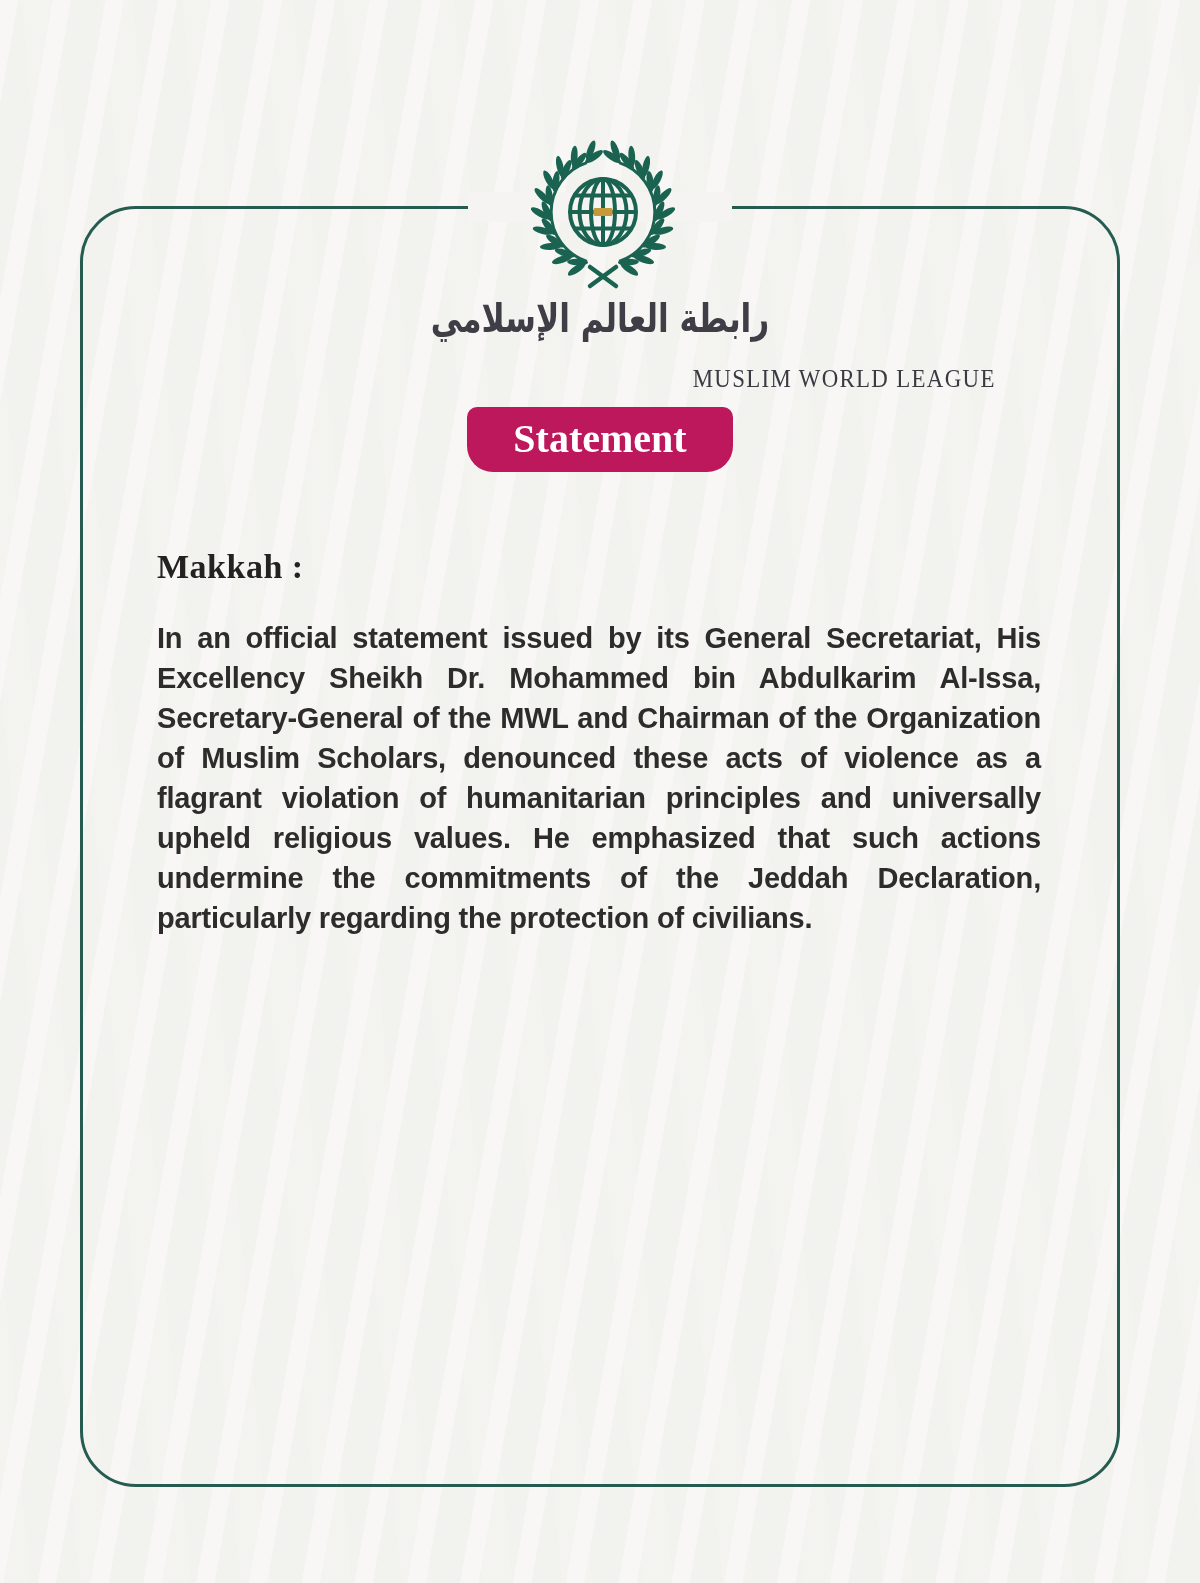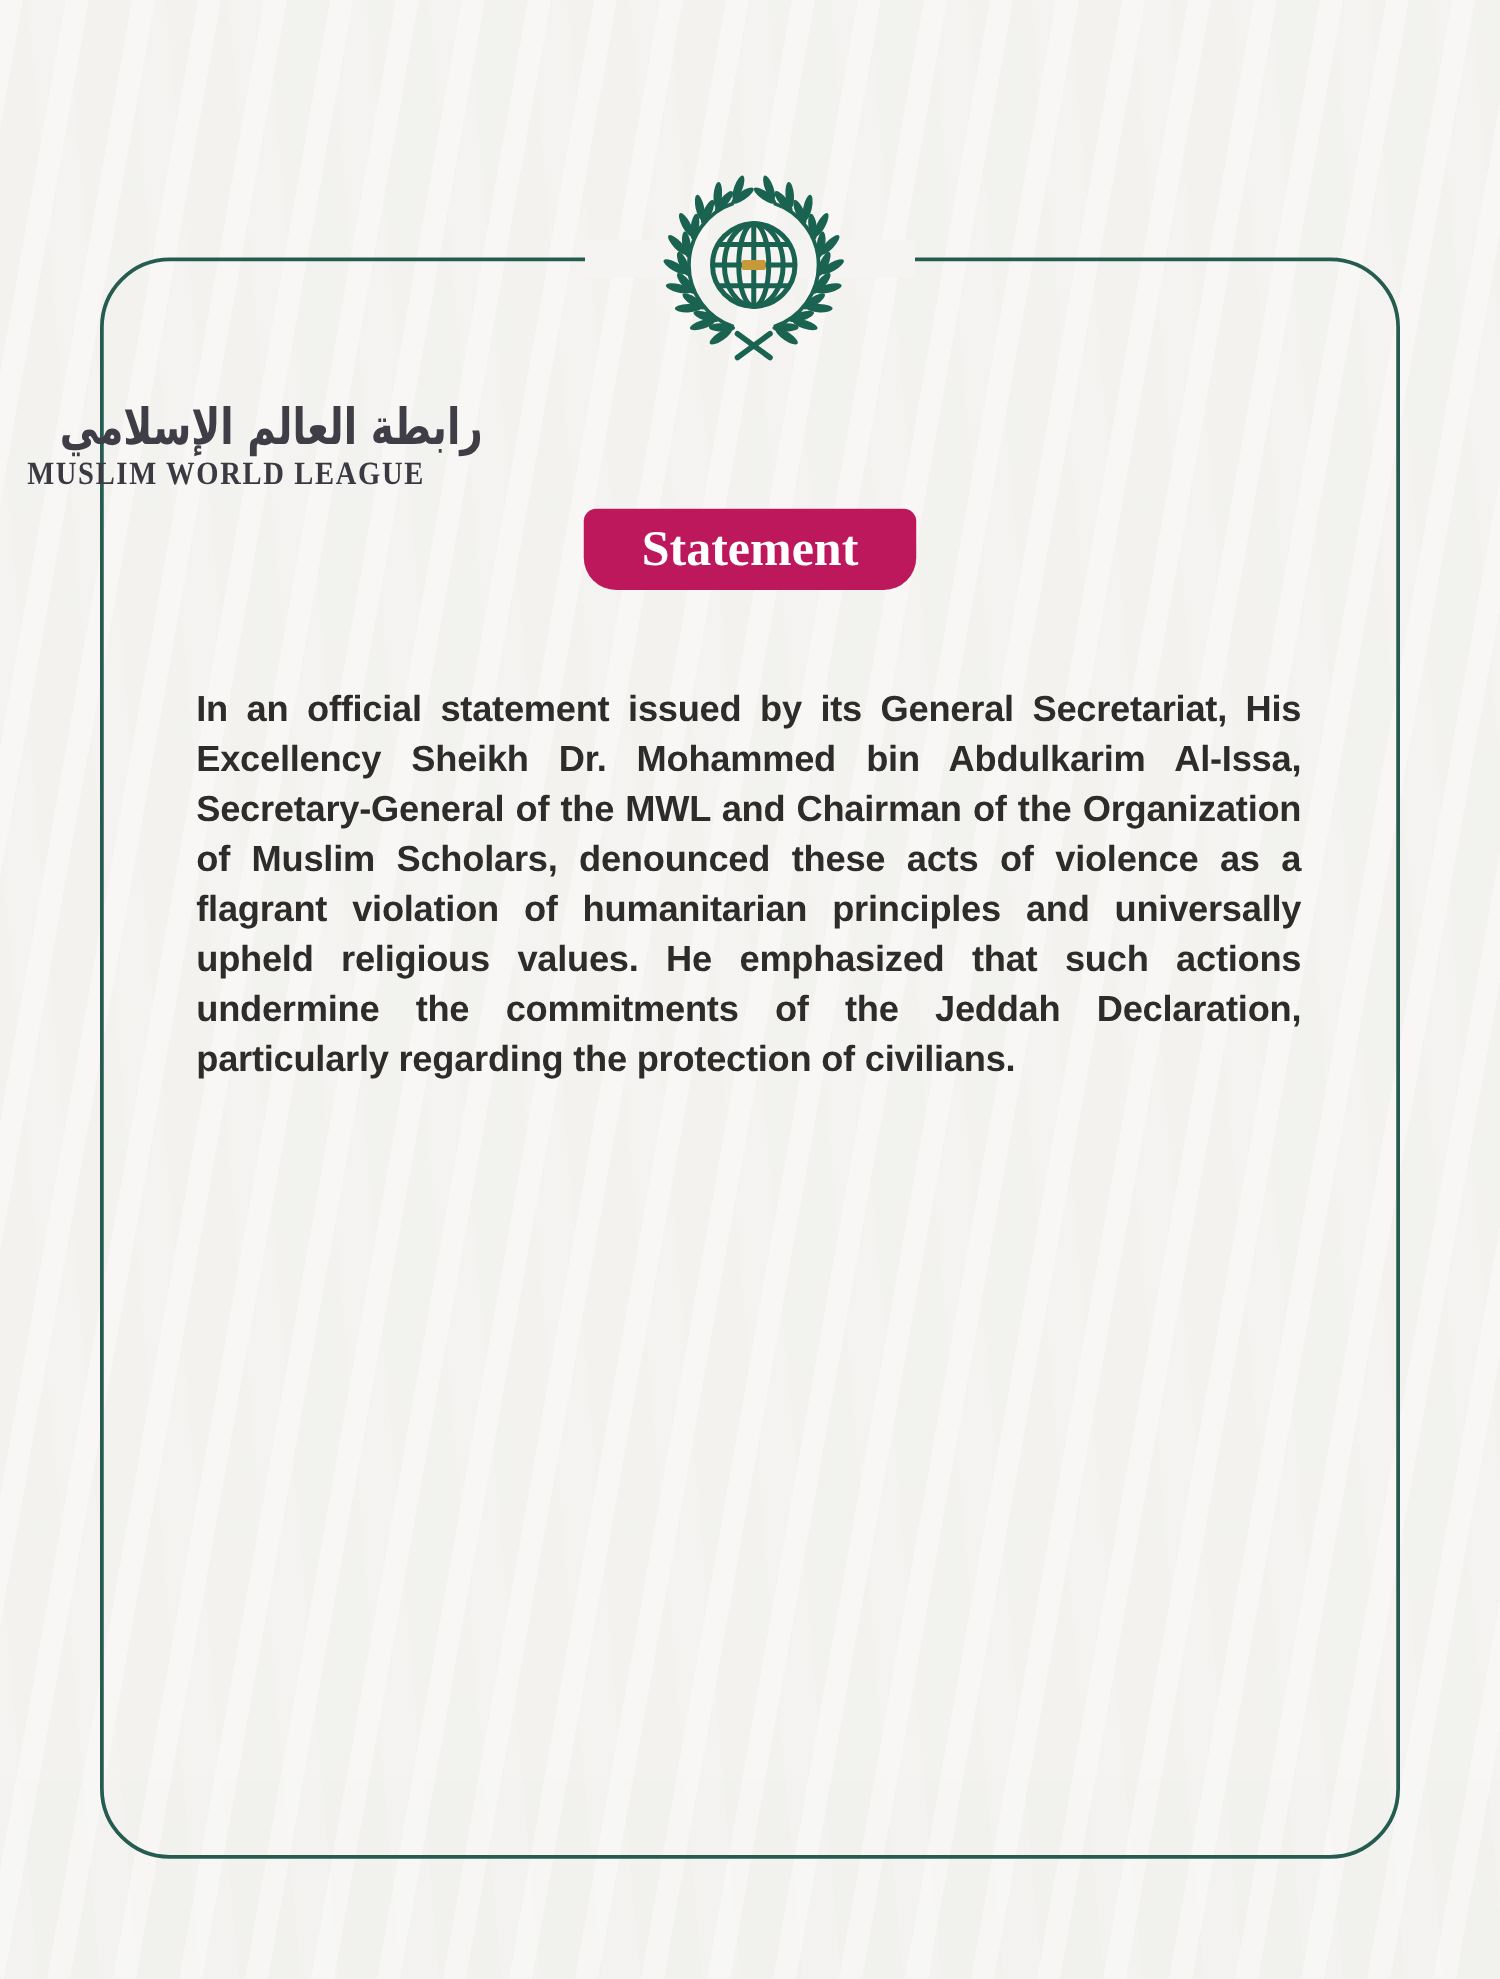--- a/index.html
+++ b/index.html
@@ -34,35 +34,35 @@
     background:#f5f4f2;
   }
   .emblem{
     position:absolute;
     left:528px;top:140px;
     width:150px;height:156px;
   }
   .arabic{
     position:absolute;
     left:0;top:290px;width:1200px;
+    text-align:center;
     color:#3f3e46;
     font-family:"DejaVu Sans", sans-serif;
     font-weight:700;
     font-size:40px;
     line-height:1.4;
-    margin-top:24px;
   }
   .arabic span{display:inline-block;transform:scale(.78,1);}
   .org-name{
     position:absolute;
     left:0;top:364px;width:1016px;
-    text-align:left;
+    text-align:right;
     color:#3b3a42;
     font-family:"Liberation Serif", serif;
-    font-weight:700;
+    font-weight:400;
     font-size:26px;
     letter-spacing:1.5px;
   }
   .org-name span{display:inline-block;transform:scale(.88,1);white-space:nowrap;}
   .badge{
     position:absolute;
     left:467px;top:407px;
     width:266px;height:65px;
     background:#be185d;
     border-radius:10px 10px 26px 26px;
@@ -175,14 +175,15 @@
   <span>رابطة العالم الإسلامي</span>
 </div>
 
 <div class="org-name">
   <span>MUSLIM WORLD LEAGUE</span>
 </div>
 
 <div class="badge">Statement</div>
 
 <div class="body-text">
+  <h2 class="location">Makkah :</h2>
   <p>In an official statement issued by its General Secretariat, His Excellency Sheikh Dr. Mohammed bin Abdulkarim Al-Issa, Secretary-General of the MWL and Chairman of the Organization of Muslim Scholars, denounced these acts of violence as a flagrant violation of humanitarian principles and universally upheld religious values. He emphasized that such actions undermine the commitments of the Jeddah Declaration, particularly regarding the protection of civilians.</p>
 </div>
 
 </body></html>

